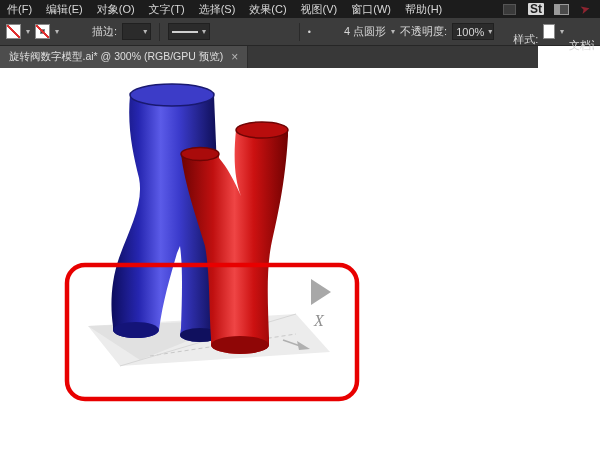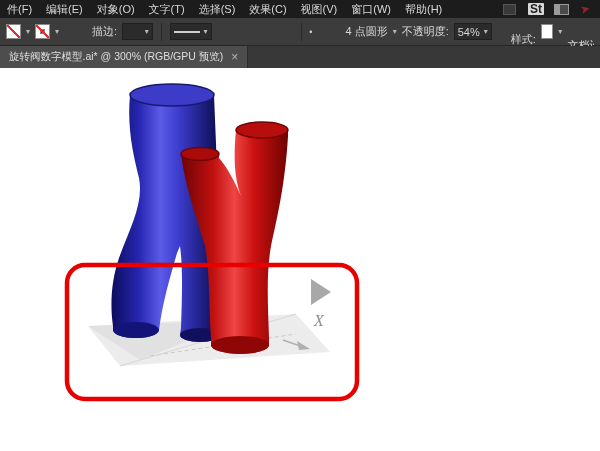--- a/index.html
+++ b/index.html
@@ -38,21 +38,21 @@
            display:flex; align-items:center; justify-content:space-between;
            padding:0 3px; gap:4px; color:#d6d6d6; }
   .sep { width:1px; height:18px; background:#2a2a2a; margin:0 3px; }
   .profile-line { display:inline-block; width:26px; height:0; border-top:2px solid #cfcfcf; }
   .lbl { white-space:nowrap;margin-left:28px; }
   .dot { color:#d6d6d6; font-size:9px; }
   .style-swatch { width:15px; height:15px; background:#ffffff; border:1px solid #8a8a8a; }
   .doc-setup { margin-left:auto; white-space:nowrap; overflow:hidden; max-width:34px;margin-top:28px; }
 
   
-  .tab-bar { position:absolute; top:46px; left:0; width:600px; height:22px;
+  .tab-bar { position:absolute; top:46px; left:0; width:538px; height:22px;
              background:#383838; display:flex; align-items:center; }
   .doc-tab { height:22px; background:#4d4d4d; border-right:1px solid #2c2c2c;
              display:flex; align-items:center; gap:8px; padding:0 9px;
              color:#dedede; font-size:10.5px; white-space:nowrap; }
   .tab-close { color:#b5b5b5; font-size:12px; line-height:12px; }
 
   
   .canvas { position:absolute; top:68px; left:0; width:600px; height:383px; background:#ffffff; }
   svg text.axis { font-family:"Liberation Serif", serif; font-style:italic; fill:#909090; font-size:16px; }
 </style>
@@ -100,21 +100,21 @@
     <span class="ddbox" style="width:48px;">
       <span class="profile-line"></span>
       <span class="caret">▾</span>
     </span>
     <span class="sep" style="margin-left:84px;"></span>
     <span class="dot">•</span>
     <span class="lbl">4 点圆形</span>
     <span class="caret">▾</span>
     <span class="lbl" style="margin-left:0;">不透明度:</span>
     <span class="ddbox" style="width:42px;">
-      <span>54%</span>
+      <span>100%</span>
       <span class="caret">▾</span>
     </span>
     <span class="lbl" style="margin-left:14px;margin-top:16px;">样式:</span>
     <span class="style-swatch"></span>
     <span class="caret">▾</span>
     <span class="doc-setup">文档设</span>
   </div>
 
   <div class="tab-bar">
     <div class="doc-tab">

